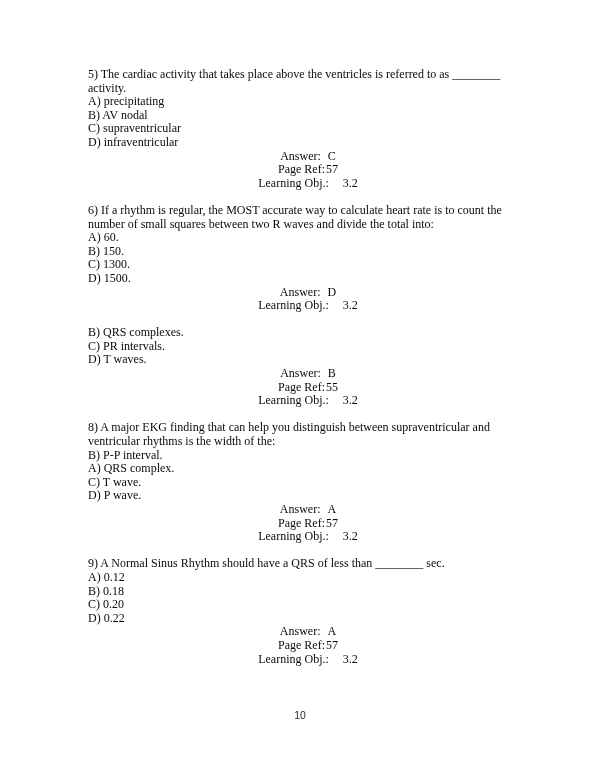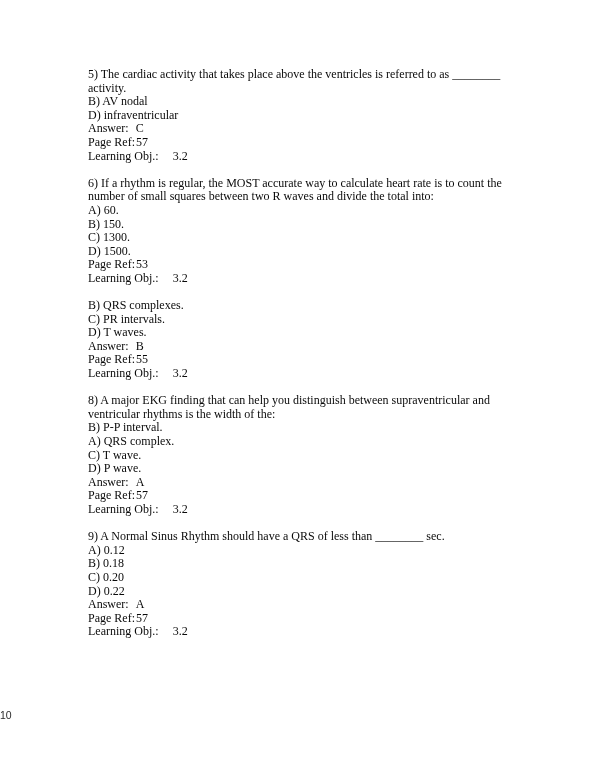--- a/index.html
+++ b/index.html
@@ -25,58 +25,62 @@
     margin-bottom: 13.6px;
   }
   .q-text {
     white-space: pre;
   }
   .q-option {
     white-space: pre;
   }
   .meta-line {
     white-space: pre;
+    text-align: center;
   }
   .answer-value { margin-left: 7px; }
   .page-ref-value { margin-left: 1px; }
   .learning-obj-value { margin-left: 14px; }
   .page-number {
     position: absolute;
     top: 709px;
     left: 0;
     width: 600px;
+    text-align: center;
     font-family: "Liberation Sans", "DejaVu Sans", sans-serif;
     font-size: 10.5px;
     color: #2b2b2b;
   }
 </style>
 </head>
 <body>
 
 <div class="page">
   <div class="content">
 
     <div class="question-block">
       <div class="q-text">5) The cardiac activity that takes place above the ventricles is referred to as ________
 activity.</div>
+      <div class="q-option">A) precipitating</div>
       <div class="q-option">B) AV nodal</div>
+      <div class="q-option">C) supraventricular</div>
       <div class="q-option">D) infraventricular</div>
       <div class="meta-line"><span>Answer:</span><span class="answer-value">C</span></div>
       <div class="meta-line"><span>Page Ref:</span><span class="page-ref-value">57</span></div>
       <div class="meta-line"><span>Learning Obj.:</span><span class="learning-obj-value">3.2</span></div>
     </div>
 
     <div class="question-block">
       <div class="q-text">6) If a rhythm is regular, the MOST accurate way to calculate heart rate is to count the
 number of small squares between two R waves and divide the total into:</div>
       <div class="q-option">A) 60.</div>
       <div class="q-option">B) 150.</div>
       <div class="q-option">C) 1300.</div>
       <div class="q-option">D) 1500.</div>
-      <div class="meta-line"><span>Page Ref:</span><span class="page-ref-value">53</span></div>
+      <div class="meta-line"><span>Answer:</span><span class="answer-value">D</span></div>
       <div class="meta-line"><span>Learning Obj.:</span><span class="learning-obj-value">3.2</span></div>
     </div>
 
     <div class="question-block">
       <div class="q-option">B) QRS complexes.</div>
       <div class="q-option">C) PR intervals.</div>
       <div class="q-option">D) T waves.</div>
       <div class="meta-line"><span>Answer:</span><span class="answer-value">B</span></div>
       <div class="meta-line"><span>Page Ref:</span><span class="page-ref-value">55</span></div>
       <div class="meta-line"><span>Learning Obj.:</span><span class="learning-obj-value">3.2</span></div>

